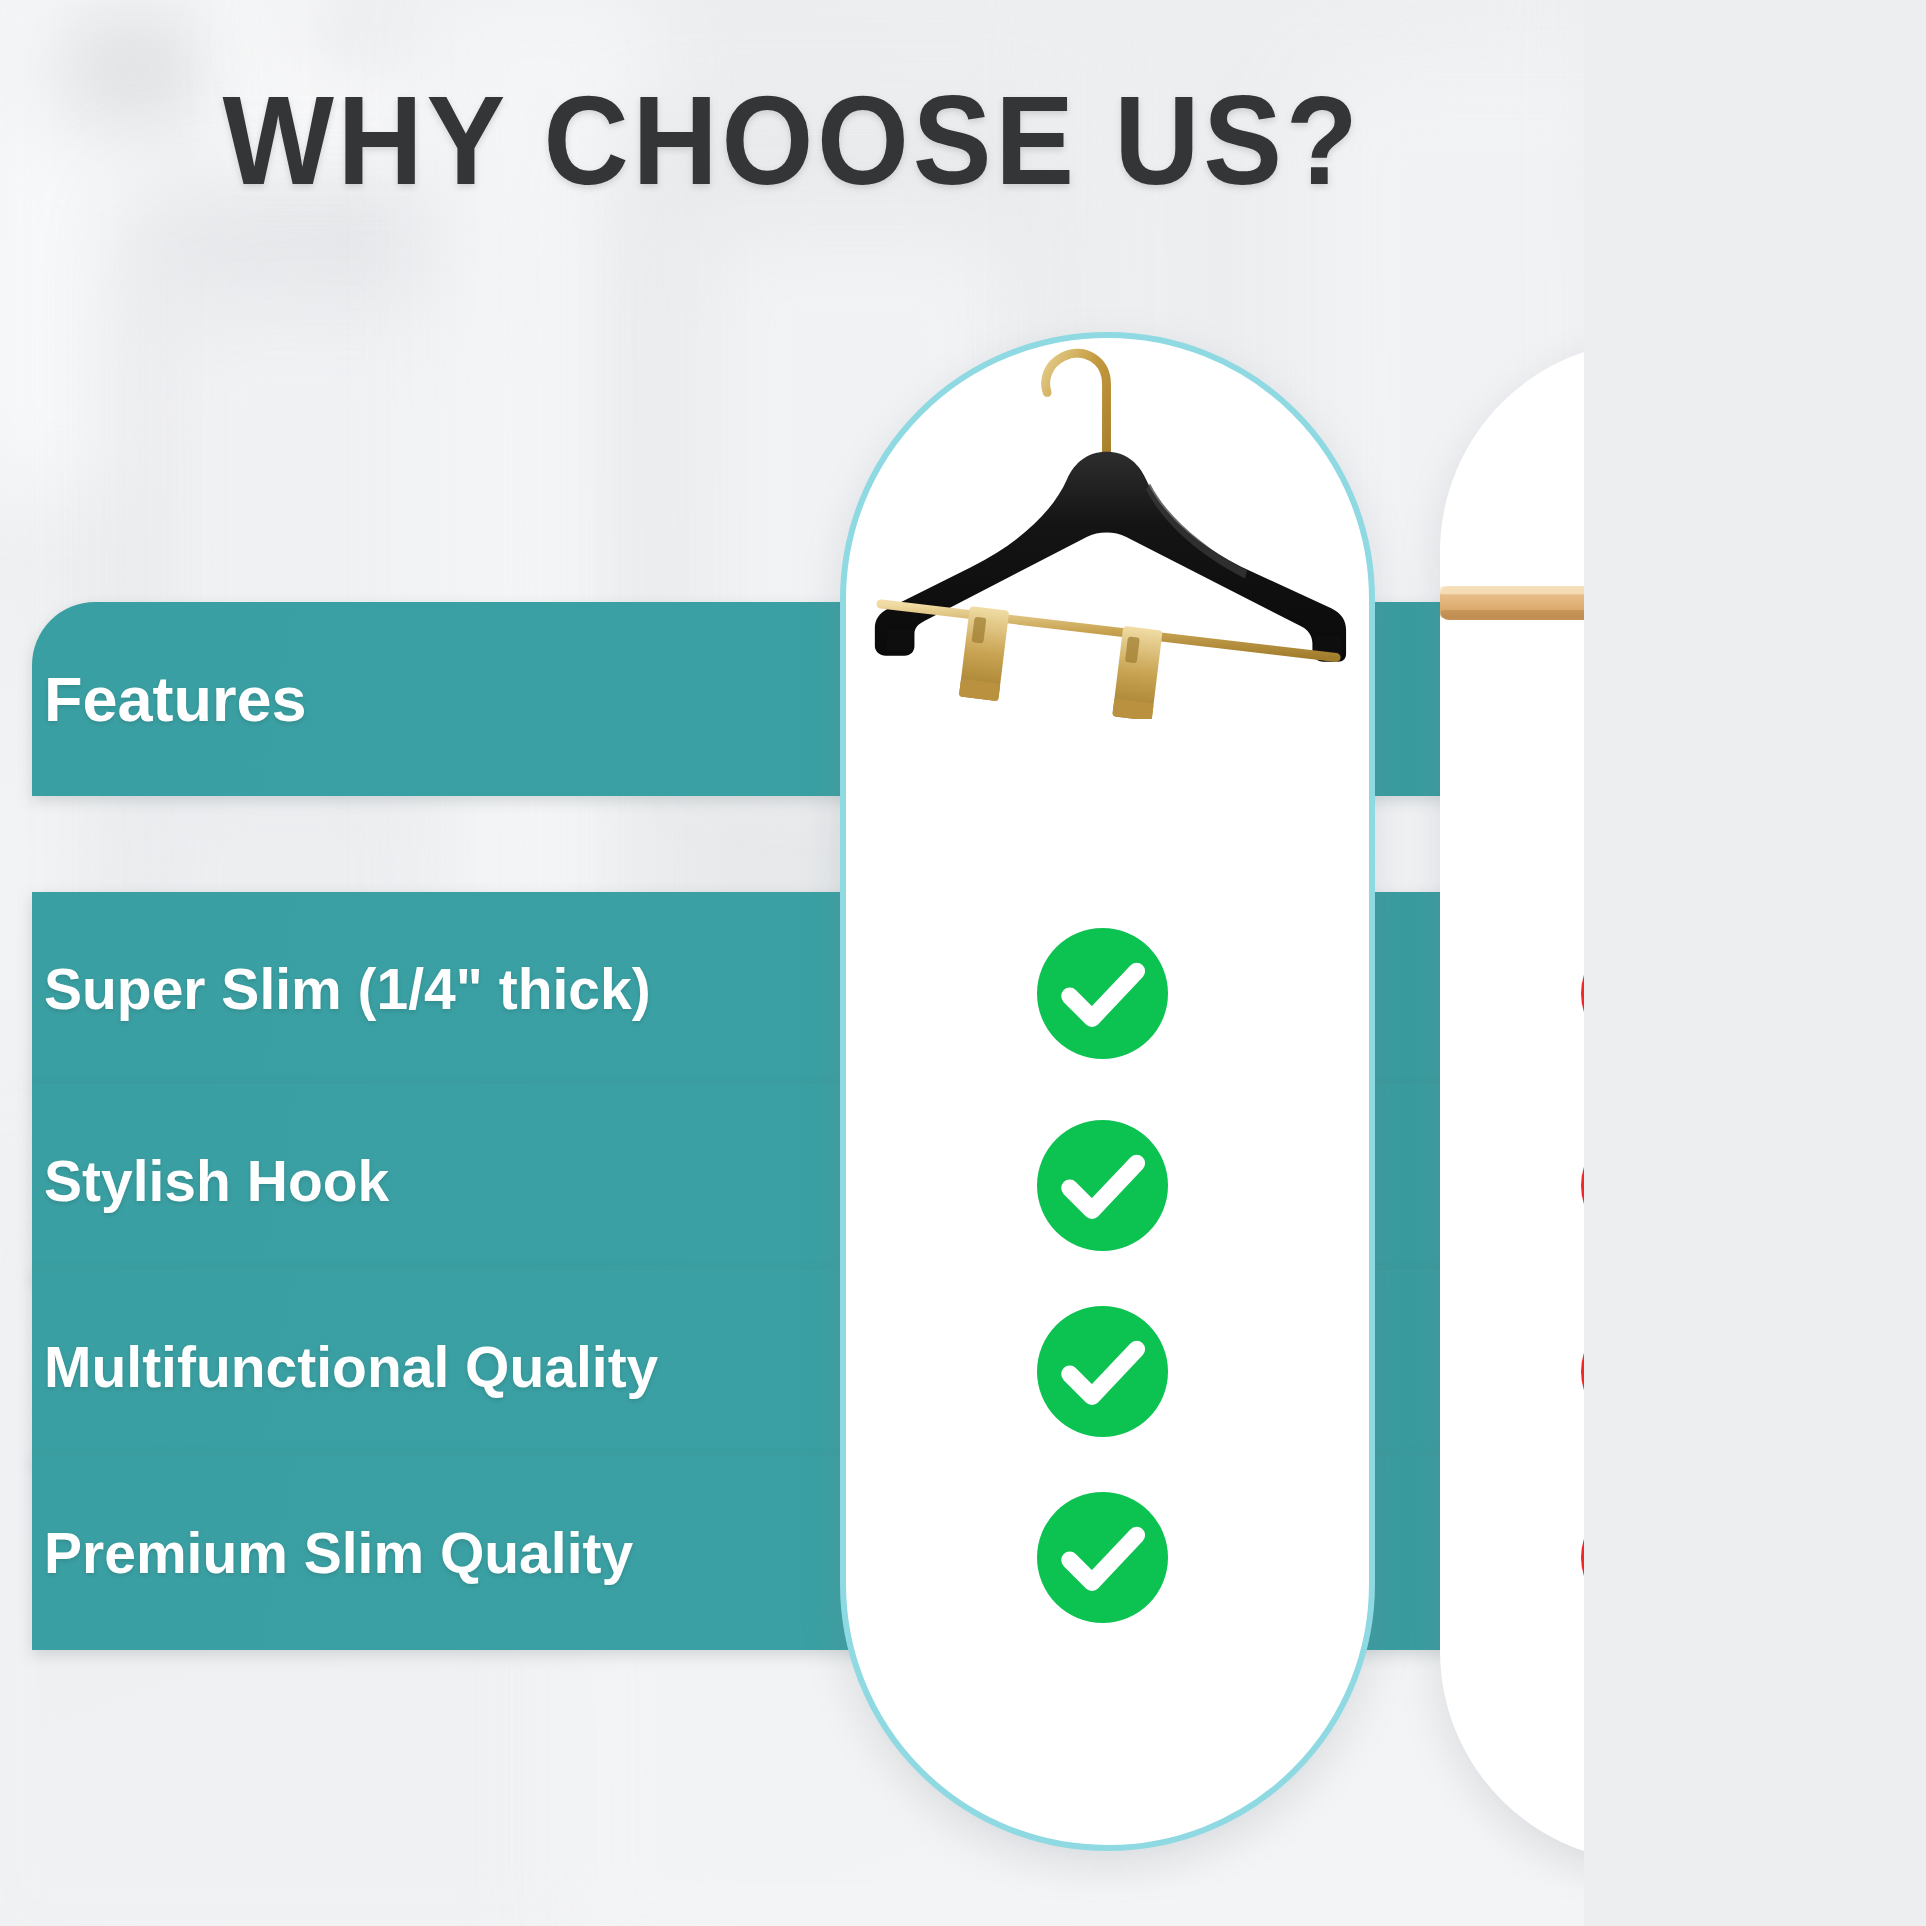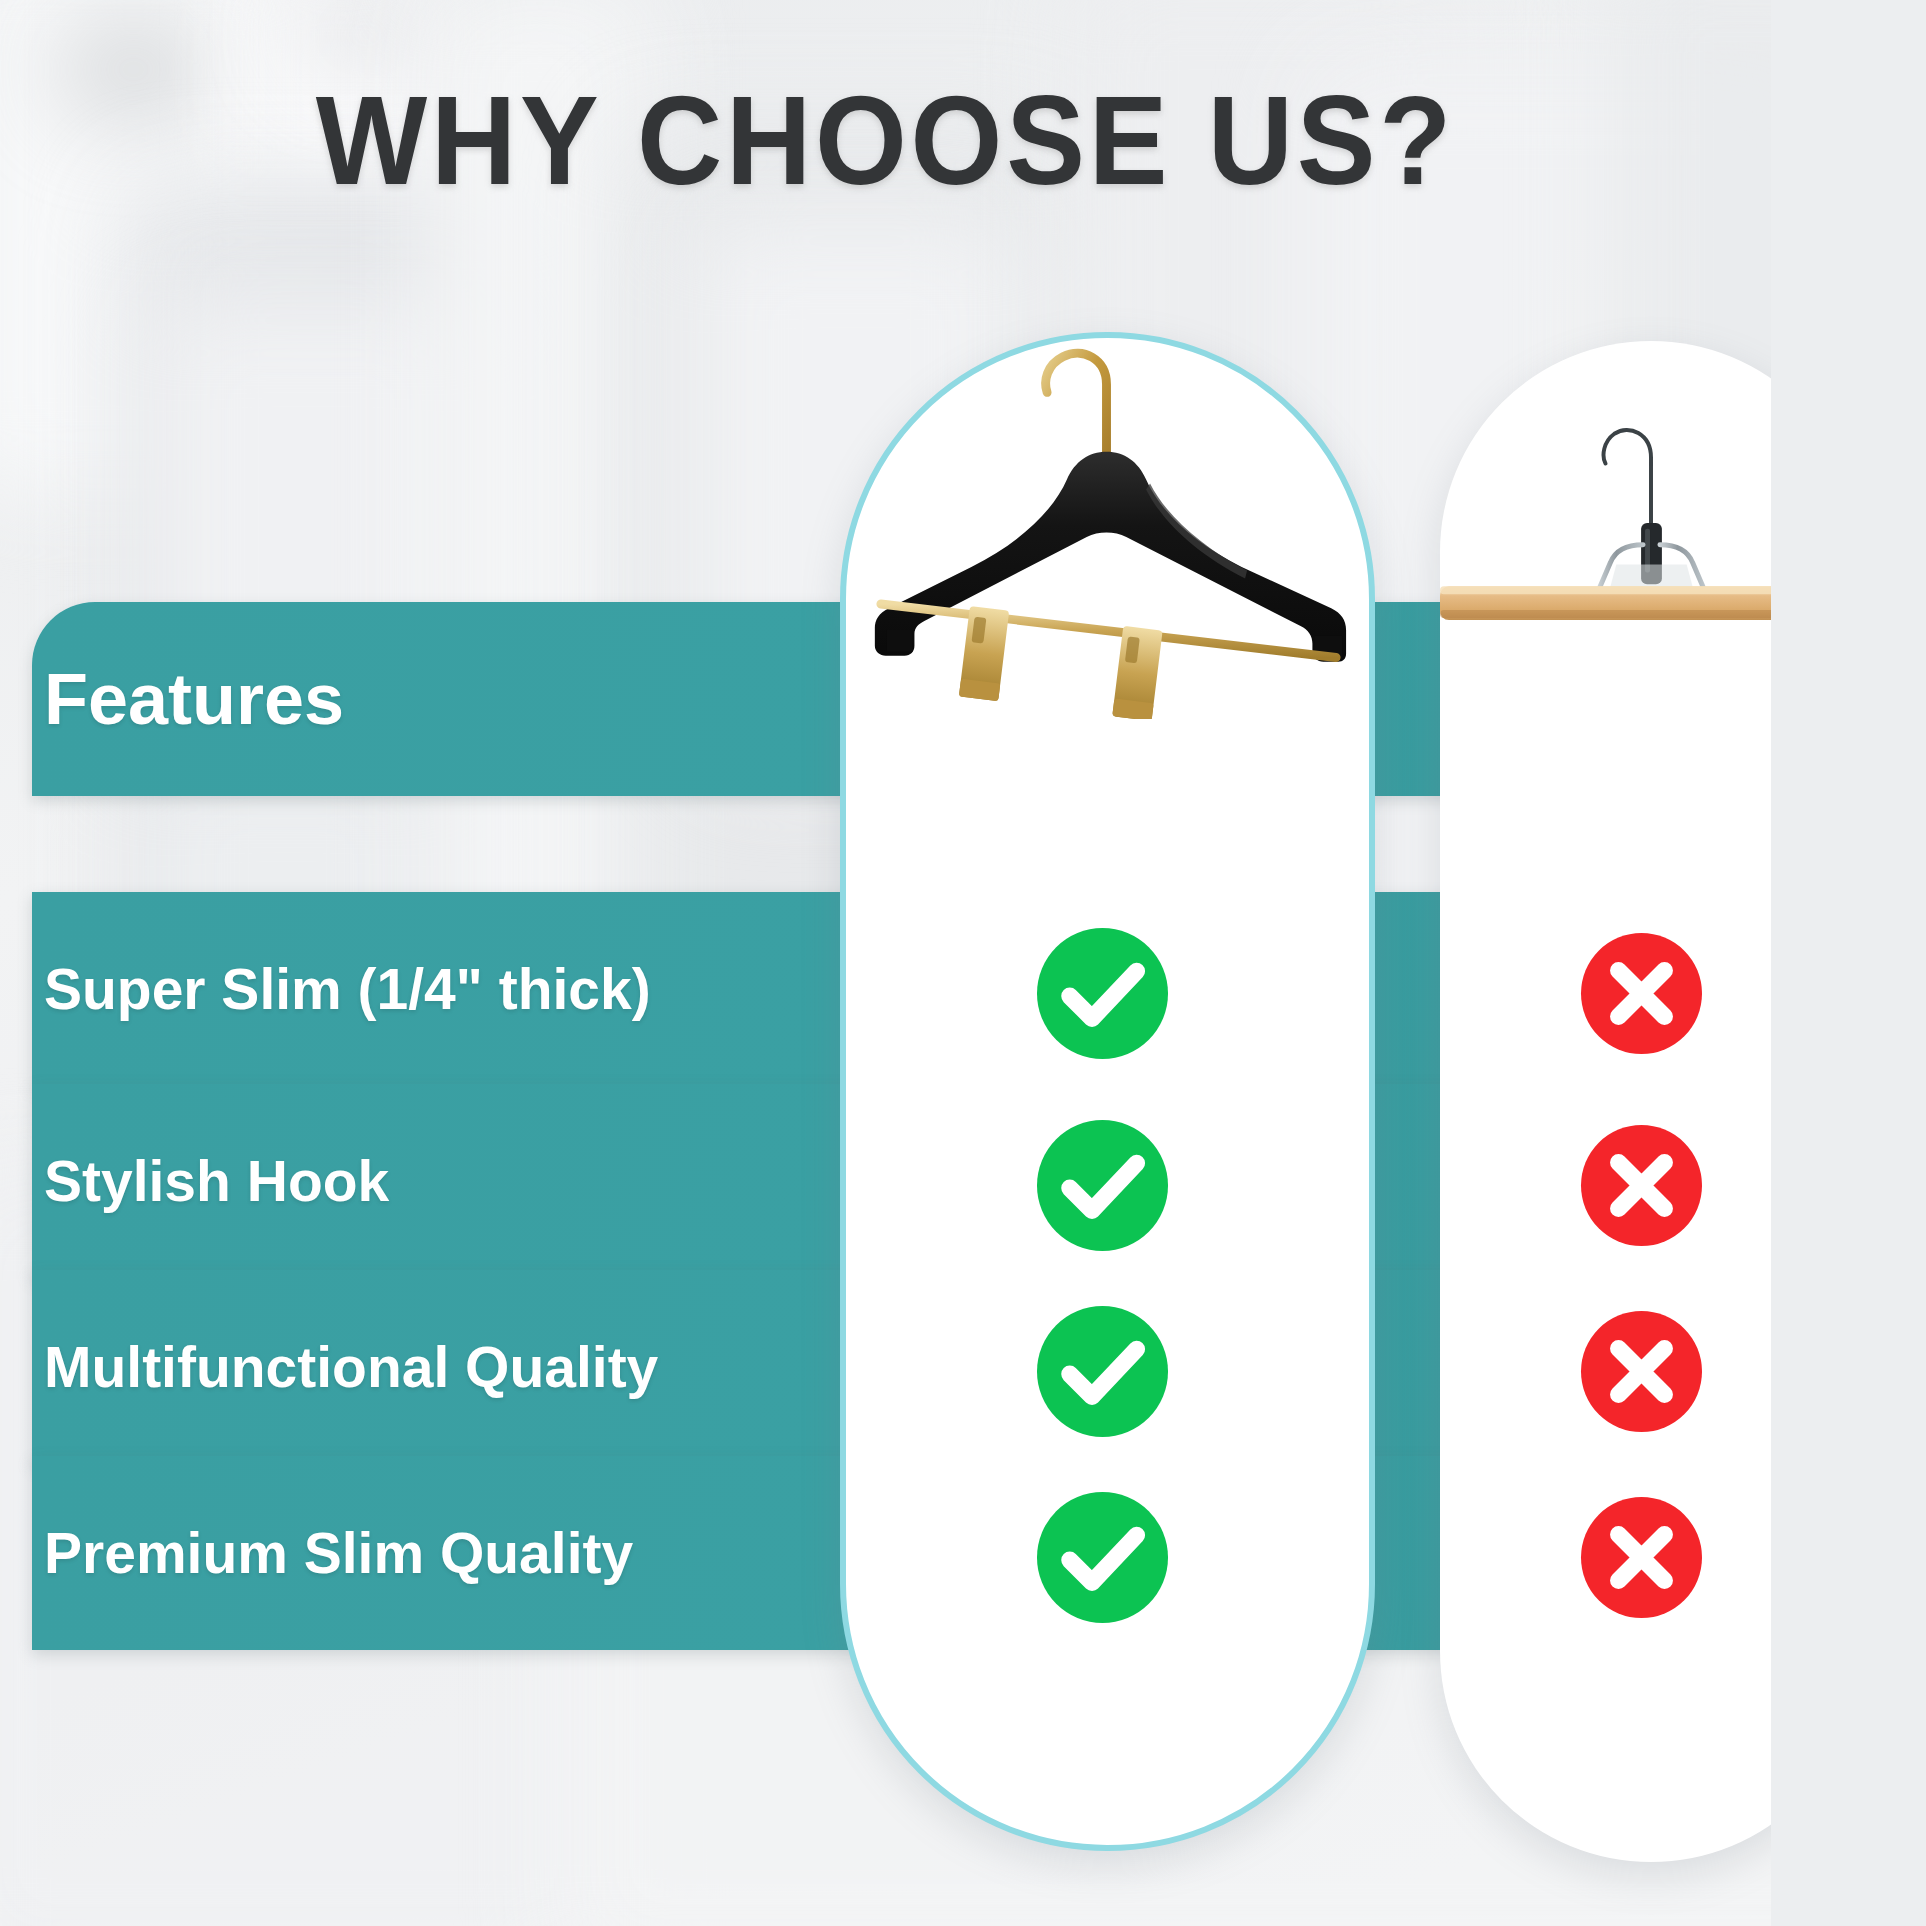--- a/index.html
+++ b/index.html
@@ -1,21 +1,21 @@
 <!DOCTYPE html>
 <html><head>
 <meta charset="utf-8">
 <style>
   html,body{margin:0;padding:0;}
   body{
     width:1927px;height:1927px;overflow:hidden;
     font-family:"Liberation Sans","DejaVu Sans",sans-serif;
     background:#eceef0;
   }
-  #stage{position:relative;width:1771px;height:1927px;overflow:hidden;}
+  #stage{position:relative;width:1584px;height:1927px;overflow:hidden;}
 
   
   .bg{position:absolute;inset:0;background:
       linear-gradient(160deg,#e9ebed 0%,#f2f3f4 35%,#eeeff1 60%,#f4f5f6 100%);}
   .bg-blob{position:absolute;border-radius:40px;filter:blur(46px);}
   .bg-wrap{position:absolute;inset:0;overflow:hidden;}
 
   
   .title{
     position:absolute;left:0;right:0;top:77px;
@@ -35,21 +35,21 @@
     position:absolute;left:32px;width:1861px;height:194px;
     background:linear-gradient(100deg,#3a9fa2 0%,#3aa0a3 45%,#38999c 100%);
     box-shadow:0 5px 14px rgba(90,110,115,.22);
   }
   .bar.first{border-top-left-radius:63px;border-top-right-radius:0;}
   .bar-label{
     position:absolute;left:12px;top:50%;transform:translateY(-50%);
     color:#ffffff;font-weight:bold;white-space:nowrap;
     text-shadow:0 2px 4px rgba(0,0,0,.12);
   }
-  .bar-label.head{font-size:72px;}
+  .bar-label.head{font-size:63px;}
   .bar-label.feat{font-size:57px;}
 
   
   .card{
     position:absolute;background:#ffffff;
     box-shadow:0 14px 40px rgba(120,130,140,.20);
   }
   .card-left{
     left:840px;top:332px;width:535px;height:1519px;
     border-radius:267px;

